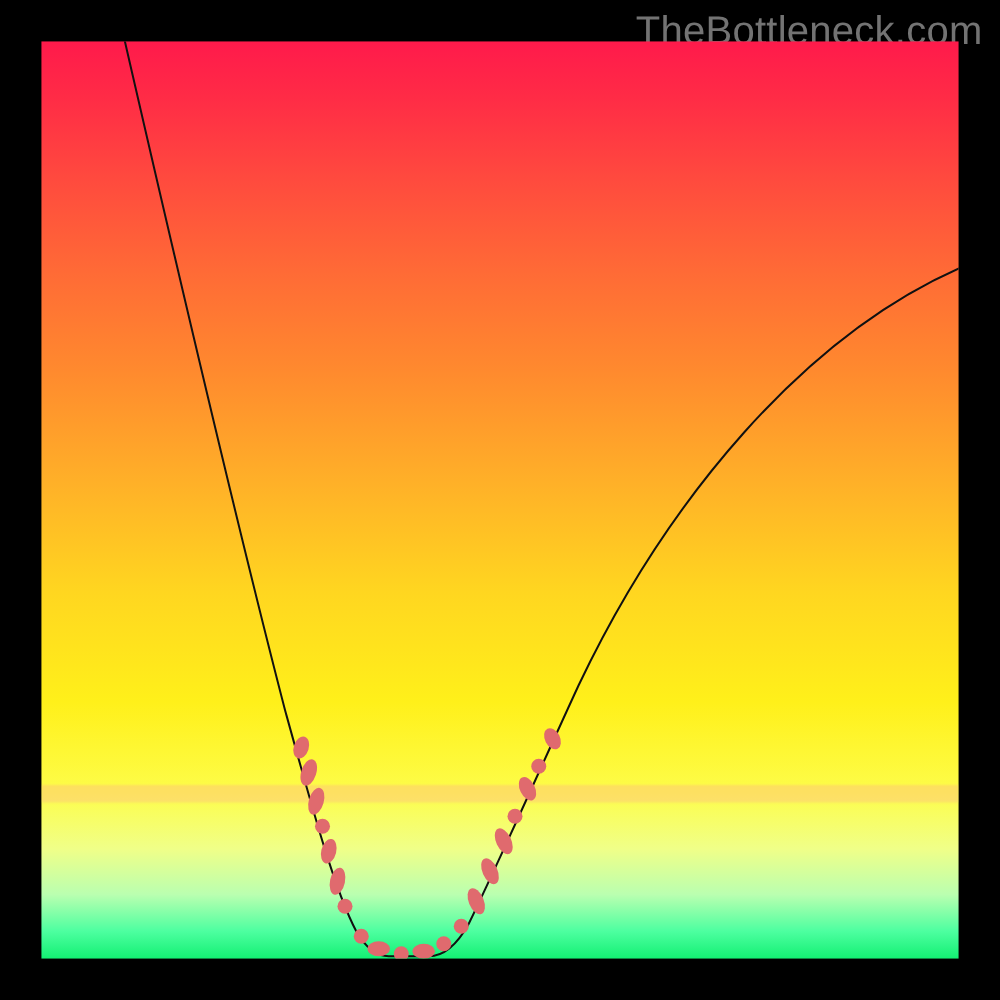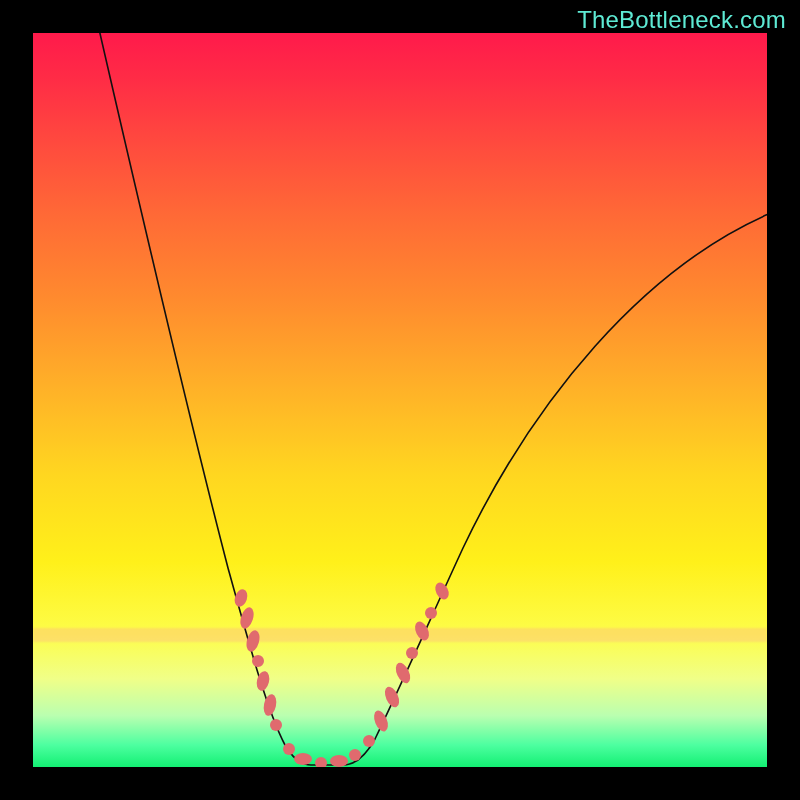--- a/index.html
+++ b/index.html
@@ -14,23 +14,23 @@
     position: relative;
     width: 800px;
     height: 800px;
     background: #000;
   }
   .watermark {
     position: absolute;
     top: 6px;
     right: 14px;
     font-family: Arial, Helvetica, sans-serif;
-    font-size: 24px;
+    font-size: 32px;
     font-weight: 500;
-    color: #5eead4;
+    color: #737373;
     letter-spacing: 0.2px;
     user-select: none;
     margin-left: 41px;
   }
   .plot {
     position: absolute;
     left: 33px;
     top: 33px;
     width: 734px;
     height: 734px;

